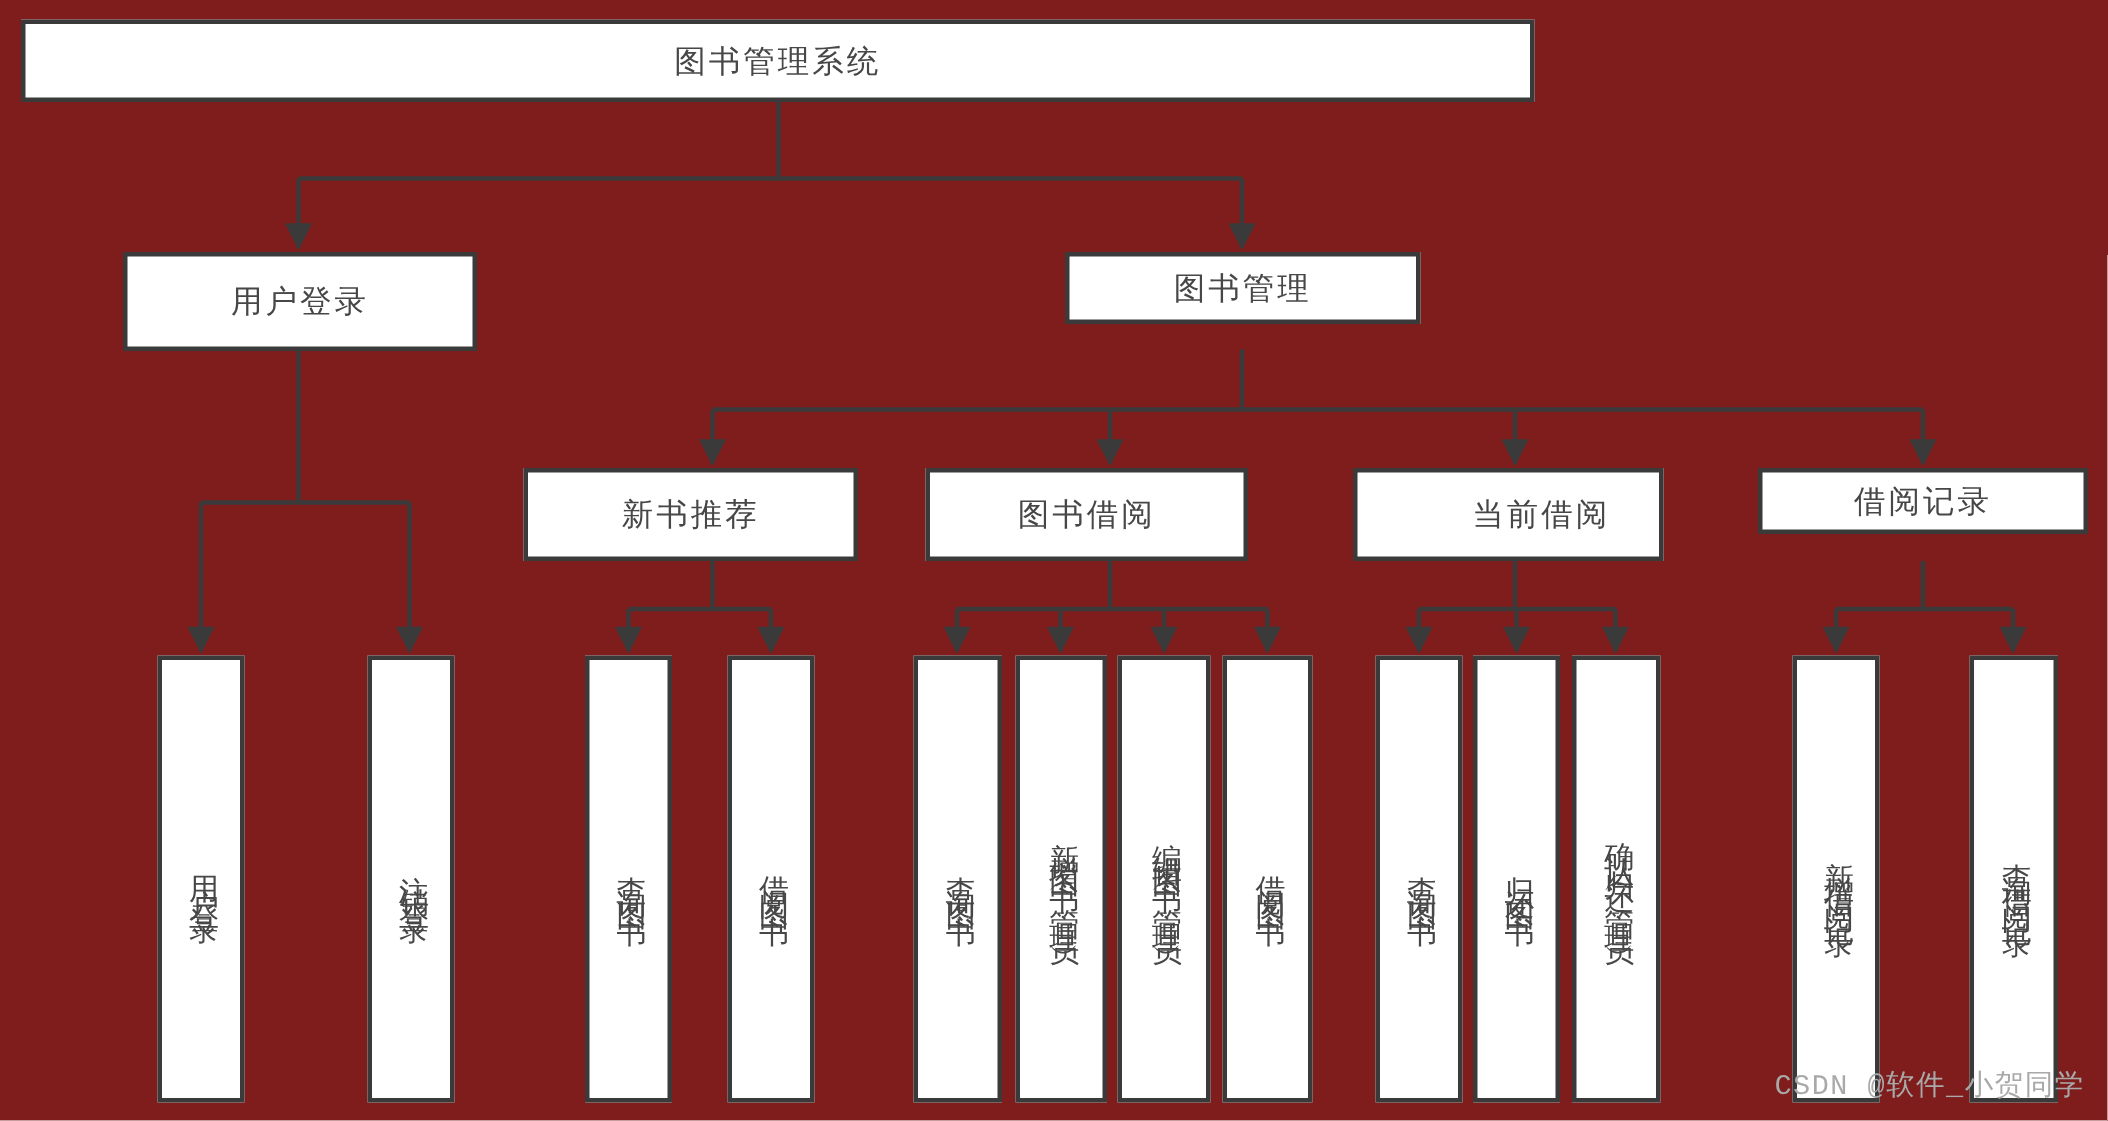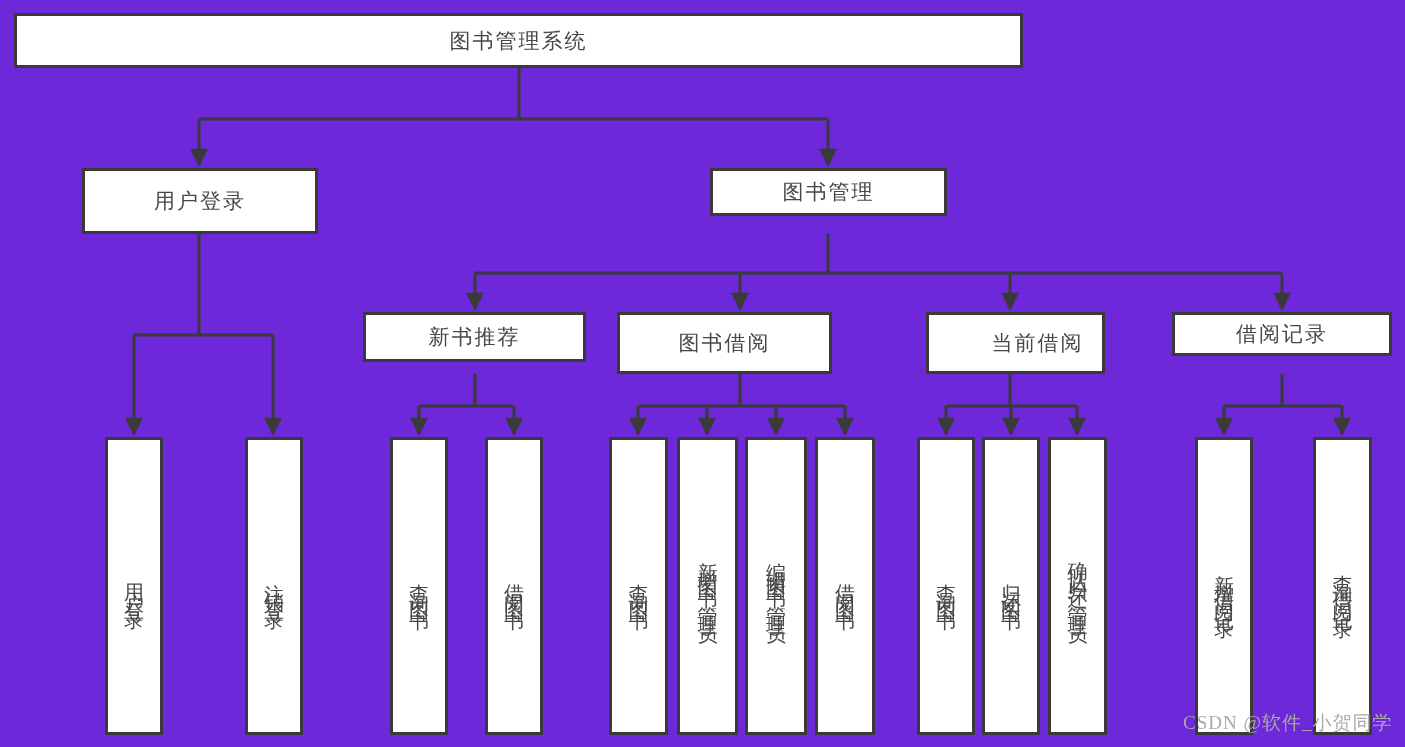--- a/index.html
+++ b/index.html
@@ -1,22 +1,22 @@
 <!DOCTYPE html>
 <html><head>
 <meta charset="utf-8">
 <style>
   html, body { margin: 0; padding: 0; background: #ffffff; }
   .stage {
     position: relative;
     width: 1405px;
     height: 747px;
-    background: #6d28d9;
+    background: #7f1d1d;
     overflow: hidden;
-    font-family: Liberation Serif, serif;
+    font-family: Liberation Mono, monospace;
   }
   .connectors {
     position: absolute;
     left: 0; top: 0;
     width: 1405px; height: 747px;
     z-index: 1;
   }
   .node {
     position: absolute;
     box-sizing: border-box;
@@ -97,23 +97,23 @@
       <path marker-end="url(#ah)" d="M1224 406 V434"></path>
       <path marker-end="url(#ah)" d="M1342 406 V434"></path>
     </g>
   </svg>
 
   <div class="node h-node" style="left:14px; top:13px; width:1009px; height:55px;">图书管理系统</div>
 
   <div class="node h-node" style="left:82px; top:168px; width:236px; height:66px;">用户登录</div>
   <div class="node h-node" style="left:710px; top:168px; width:237px; height:48px;">图书管理</div>
 
-  <div class="node h-node" style="left:363px; top:312px; width:223px; height:50px;">新书推荐</div>
+  <div class="node h-node" style="left:349px; top:312px; width:223px; height:62px;">新书推荐</div>
   <div class="node h-node" style="left:617px; top:312px; width:215px; height:62px;">图书借阅</div>
-  <div class="node h-node" style="left:926px; top:312px; width:179px; height:62px;padding-left:44px;">当前借阅</div>
+  <div class="node h-node" style="left:902px; top:312px; width:207px; height:62px;padding-left:44px;">当前借阅</div>
   <div class="node h-node" style="left:1172px; top:312px; width:220px; height:44px;">借阅记录</div>
 
   <div class="node v-node" style="left:105px; top:437px; width:58px; height:298px;">
     <span>用户登录</span>
   </div>
   <div class="node v-node" style="left:245px; top:437px; width:58px; height:298px;">
     <span>注销登录</span>
   </div>
 
   <div class="node v-node" style="left:390px; top:437px; width:58px; height:298px;">

